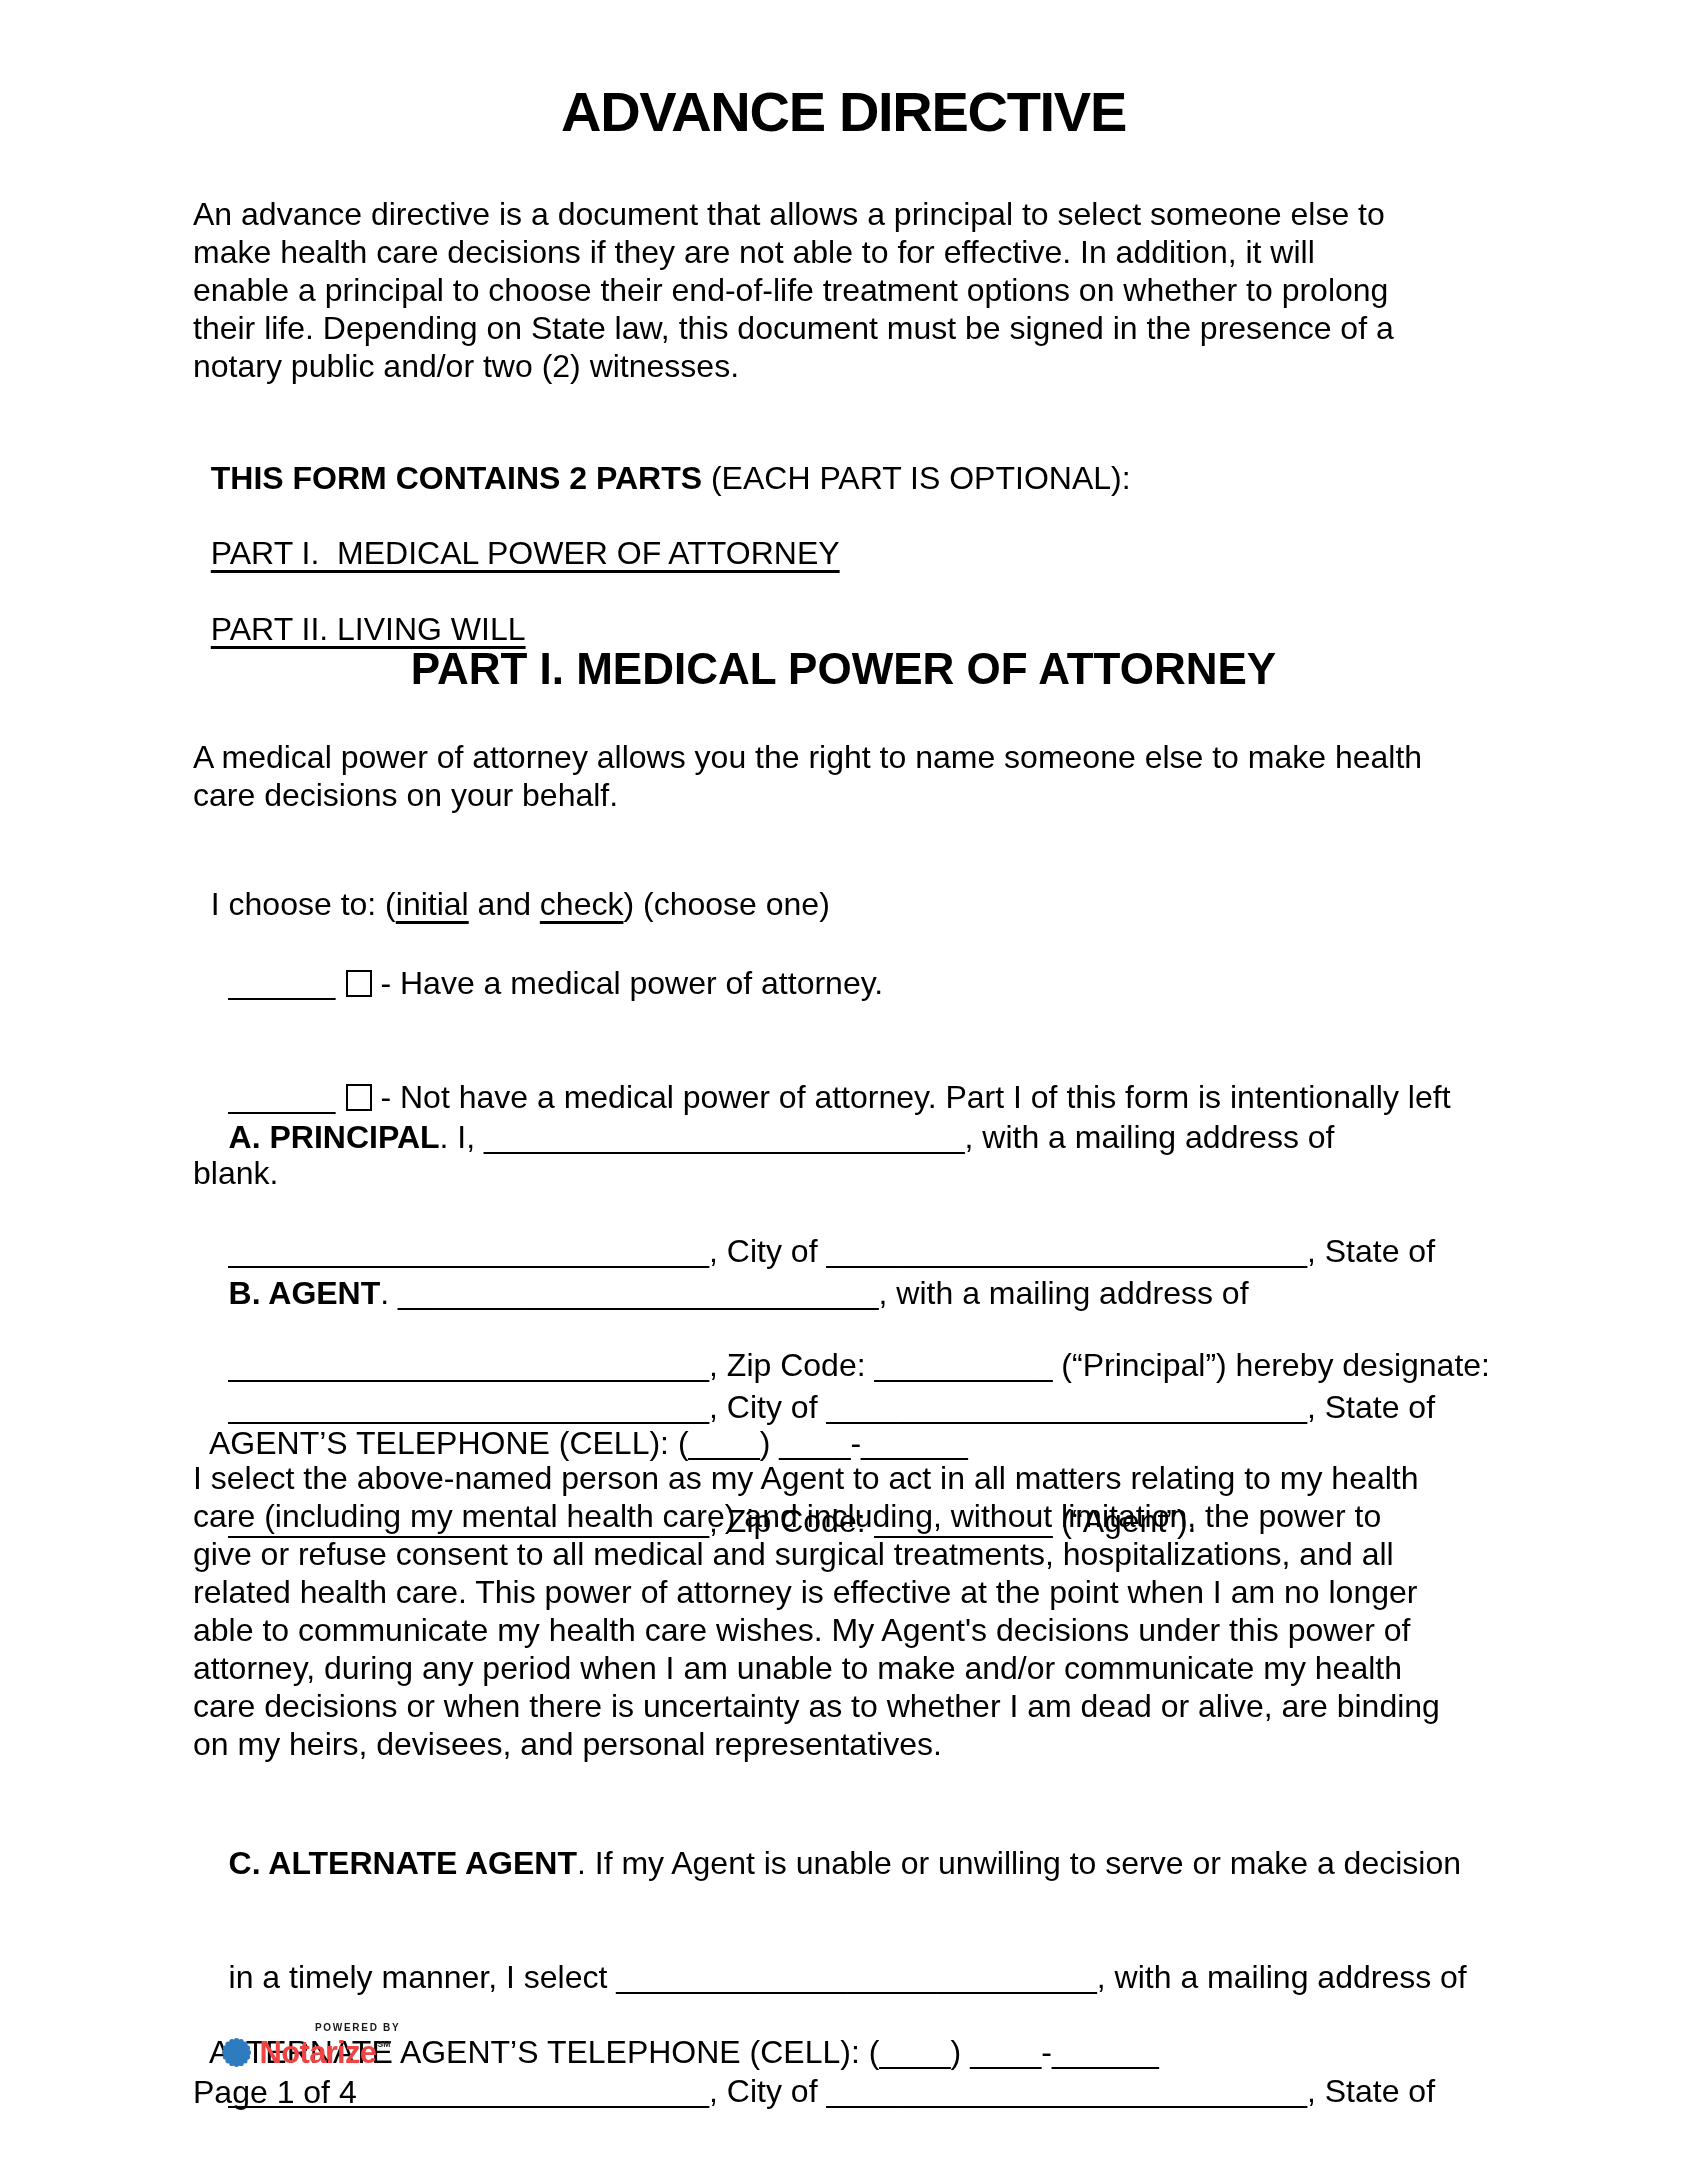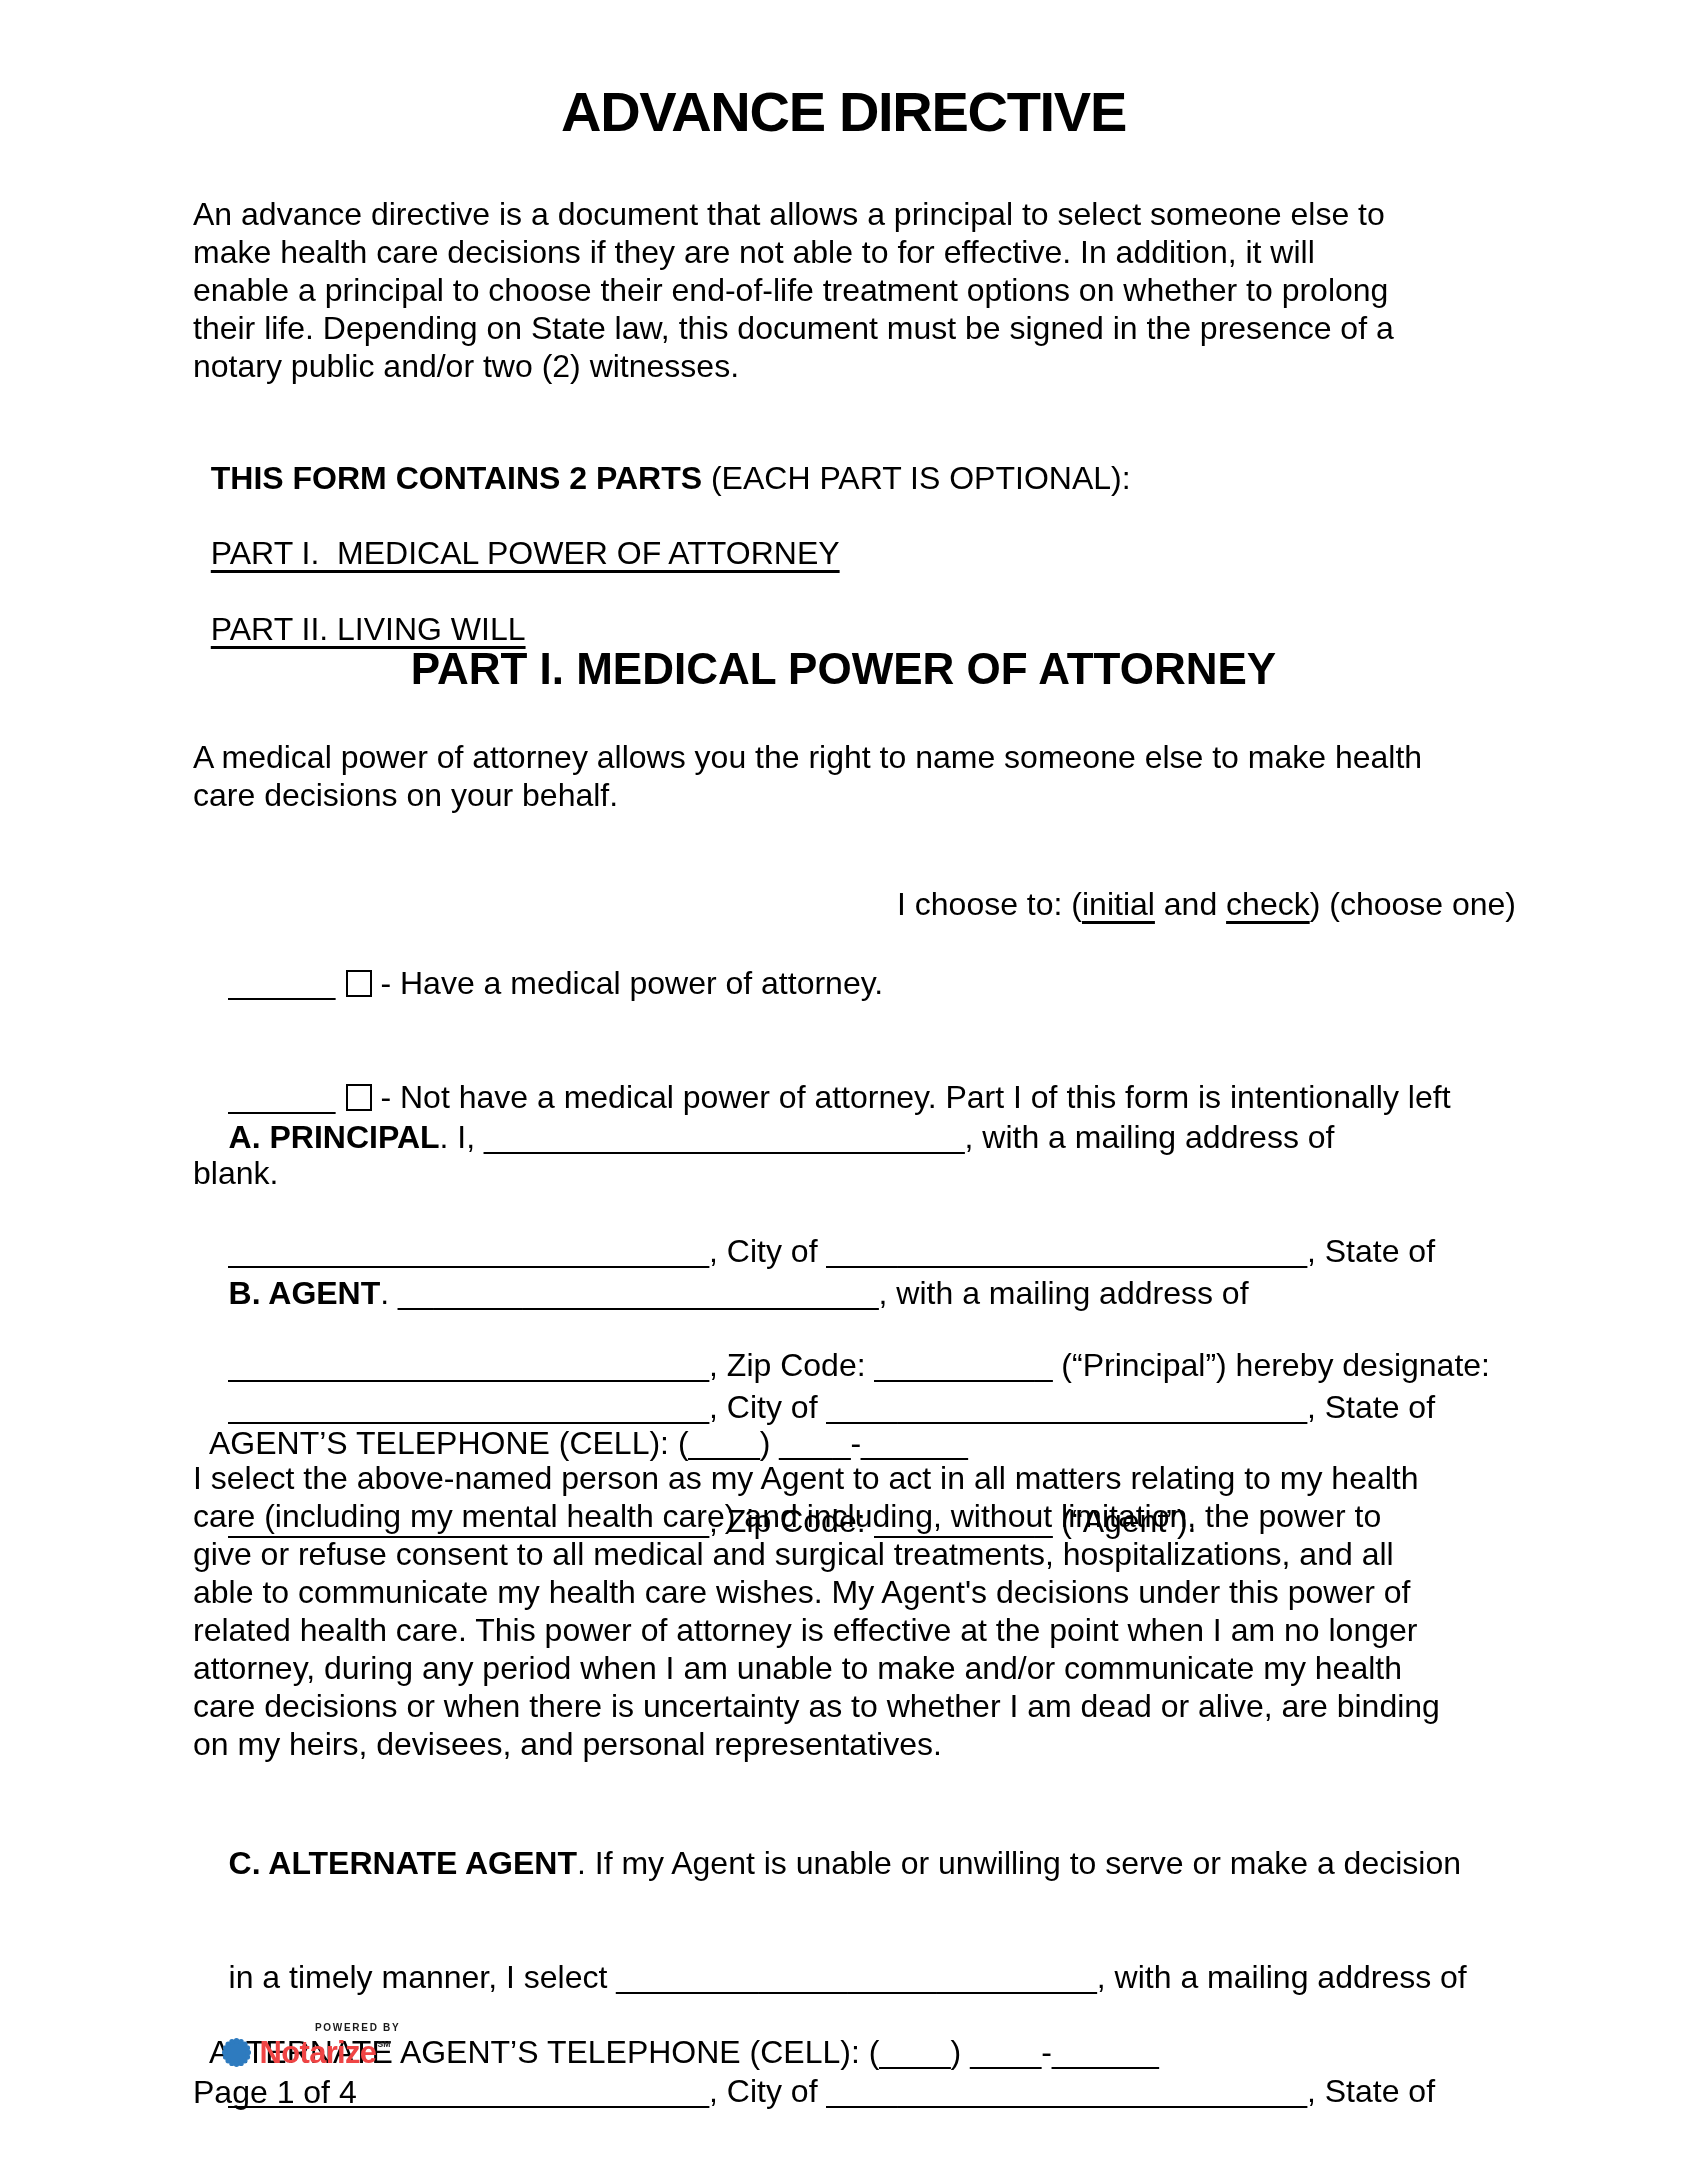--- a/index.html
+++ b/index.html
@@ -22,21 +22,21 @@
   .h2 {
     top: 615px; text-align: center;
     font-size: 44px; line-height: 53px; font-weight: bold;
     width: 1301px;
   }
   .intro      { top: 168px; }
   .parts-note { top: 394px; }
   .part1-link { top: 469px; }
   .part2-link { top: 545px; }
   .mpoa       { top: 711px; }
-  .choose     { top: 820px; text-align: right; }
+  .choose     { top: 820px; }
   .options    { top: 899px; }
   .principal  { top: 1053px; }
   .agent      { top: 1209px; }
   .agent-phone{ top: 1359px; }
   .powers     { top: 1432px; }
   .alternate  { top: 1779px; }
   .alt-phone  { top: 1968px; }
   .checkbox {
     display: inline-block;
     width: 22.5px; height: 22.5px;
@@ -131,22 +131,22 @@
 </div>
 
 <div class="abs agent-phone line">
   <span>AGENT’S TELEPHONE (CELL): </span><span>(____) ____-______</span>
 </div>
 
 <div class="abs powers">
   <div class="line">I select the above-named person as my Agent to act in all matters relating to my health</div>
   <div class="line">care (including my mental health care) and including, without limitation, the power to</div>
   <div class="line">give or refuse consent to all medical and surgical treatments, hospitalizations, and all</div>
+  <div class="line">related health care. This power of attorney is effective at the point when I am no longer</div>
   <div class="line">able to communicate my health care wishes. My Agent's decisions under this power of</div>
-  <div class="line">related health care. This power of attorney is effective at the point when I am no longer</div>
   <div class="line">attorney, during any period when I am unable to make and/or communicate my health</div>
   <div class="line">care decisions or when there is uncertainty as to whether I am dead or alive, are binding</div>
   <div class="line">on my heirs, devisees, and personal representatives.</div>
 </div>
 
 <div class="abs alternate">
   <div class="line">
     <span class="b">C. ALTERNATE AGENT</span><span>. If my Agent is unable or unwilling to serve or make a decision</span>
   </div>
   <div class="line">

